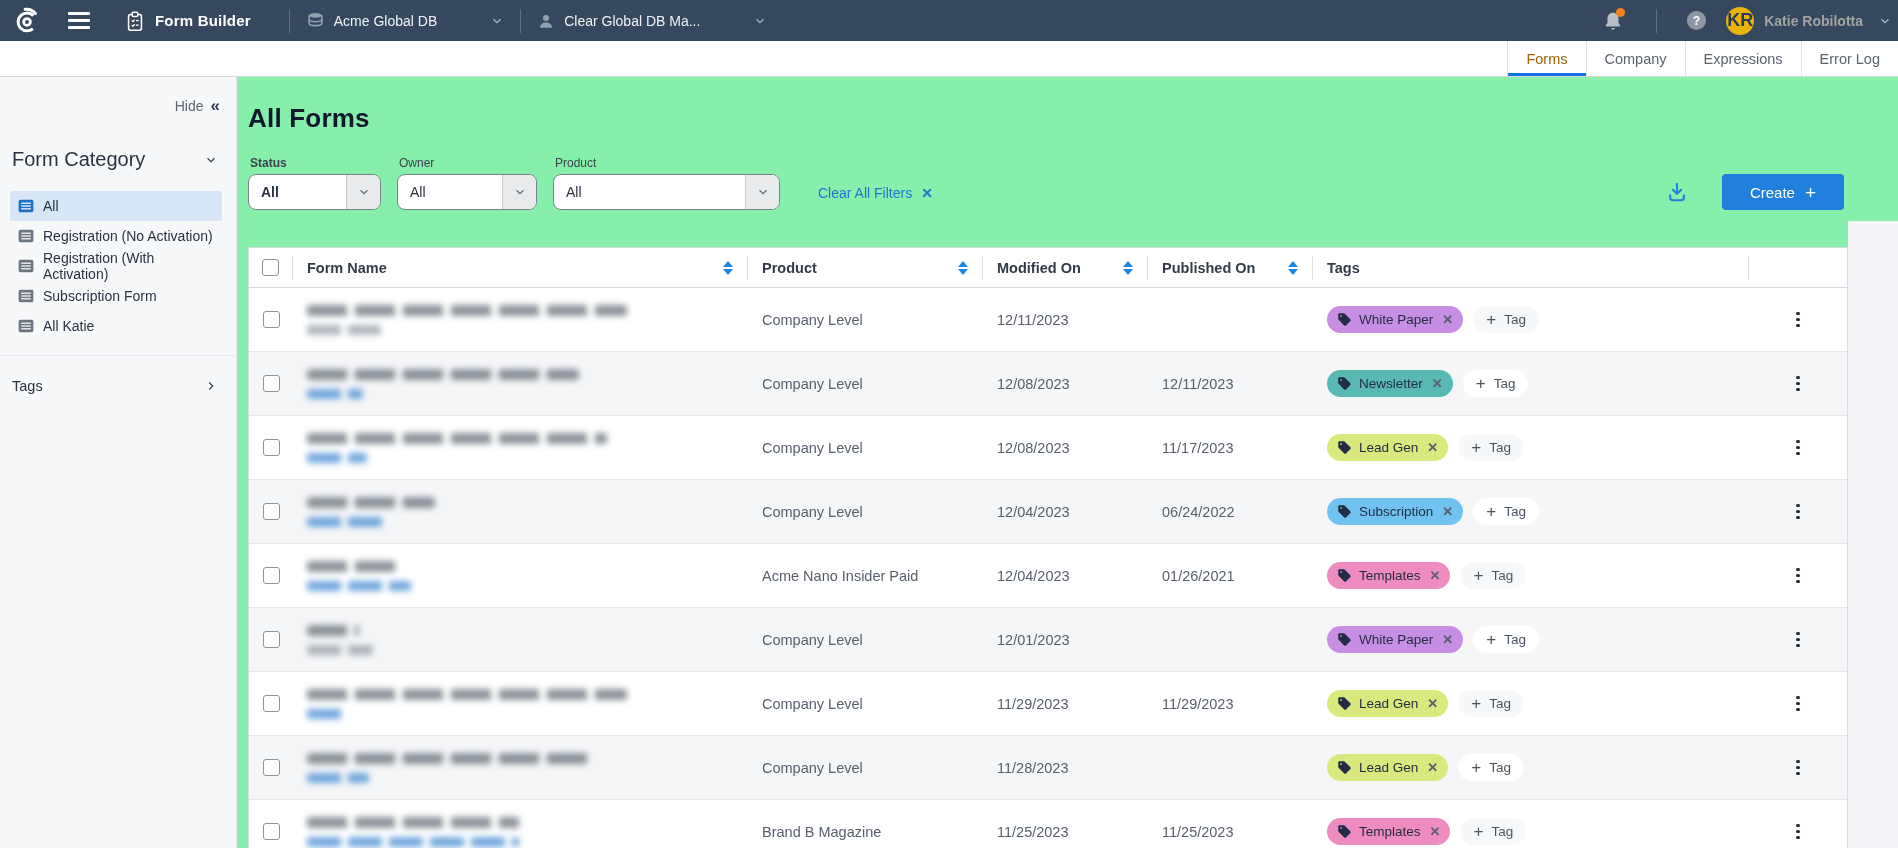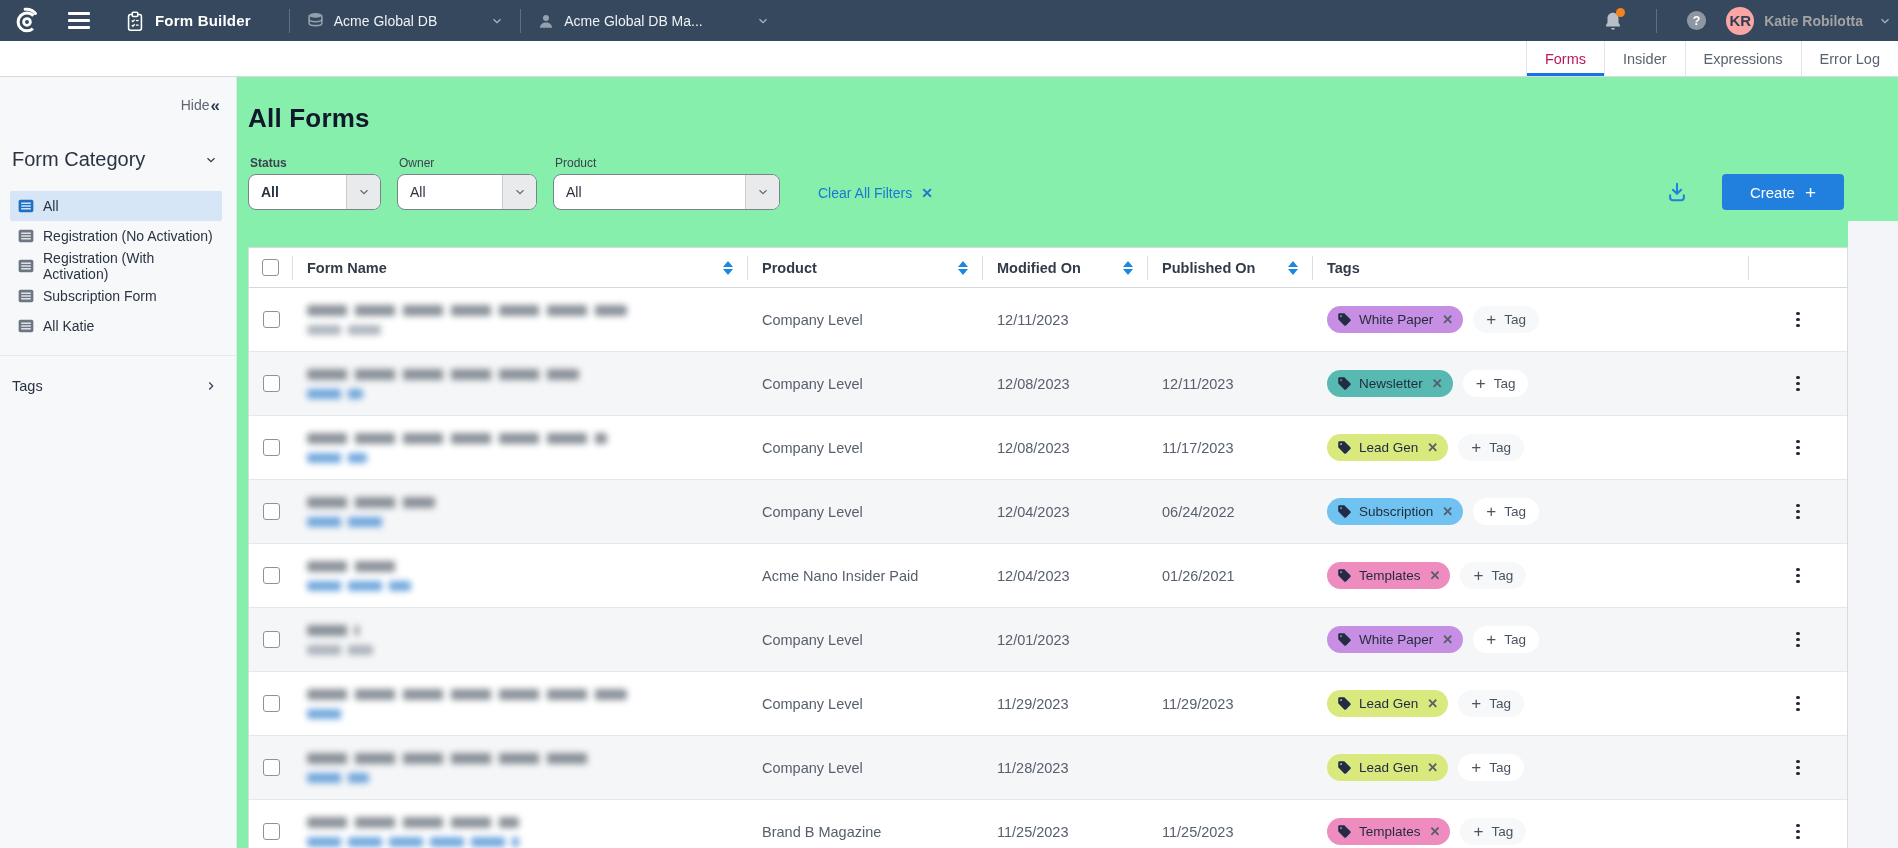--- a/index.html
+++ b/index.html
@@ -15,33 +15,33 @@
   .nav-app svg { display:block; }
   .nav-app-title { font-size:15px; font-weight:700; letter-spacing:.2px; }
   .nav-divider { width:1px; height:24px; background:rgba(255,255,255,.22); margin:0 16px; flex:none; }
   .nav-select { display:flex; align-items:center; gap:9px; cursor:pointer; }
   .nav-select .lbl { font-size:14px; color:#eef2f5; }
   .chev { width:14px; height:14px; stroke:#aeb9c4; stroke-width:2; fill:none; }
   .nav-select .chev { margin-left:44px; }
   .nav-right { margin-left:auto; display:flex; align-items:center; }
   .icon-btn { position:relative; cursor:pointer; display:flex; align-items:center; }
   .badge-dot { position:absolute; top:-2px; right:-1px; width:9px; height:9px; border-radius:50%; background:#f5821f; }
-  .avatar { width:28px; height:28px; border-radius:50%; background:#fca5a5; color:#2d3e53; font-size:15px; font-weight:700; display:flex; align-items:center; justify-content:center; margin-right:10px; }
+  .avatar { width:28px; height:28px; border-radius:50%; background:#eab308; color:#2d3e53; font-size:18px; font-weight:700; display:flex; align-items:center; justify-content:center; margin-right:10px; }
   .user-name { font-size:14px; font-weight:700; color:#a3a3a3; margin-right:15px; }
 
   
   .tabbar { height:36px; background:#fff; border-bottom:1px solid #d7dadd; display:flex; justify-content:flex-end; }
   .tab { padding:0 18px; display:flex; align-items:center; font-size:14.5px; color:#5a646f; border-left:1px solid #e2e4e7; cursor:pointer; position:relative; }
-  .tab.active { color:#be185d; }
+  .tab.active { color:#a16207; }
   .tab.active::after { content:""; position:absolute; left:0; right:0; bottom:0; height:3px; background:#1473e6; }
 
   
   .content { display:flex; height:771px; }
   .sidebar { width:237px; flex:none; background:#f7f8fa; border-right:1px solid #e4e6e9; padding:12px 14px 0 10px; }
-  .hide-row { display:flex; justify-content:flex-end; gap:1px; color:#5d6672; font-size:14px; cursor:pointer; padding:8px 2px 0 0; }
+  .hide-row { display:flex; justify-content:flex-end; align-items:center; gap:7px; color:#5d6672; font-size:14px; cursor:pointer; padding:8px 2px 0 0; }
   .hide-row .dbl-chev { color:#2b3a52; font-size:17px; font-weight:700; line-height:1; }
   .side-header { display:flex; justify-content:space-between; align-items:center; font-size:20px; color:#2a3342; margin:34px 4px 20px 2px; cursor:pointer; }
   .side-header .chev { stroke:#2b3a52; }
   .side-list { display:flex; flex-direction:column; }
   .side-item { display:flex; align-items:center; gap:9px; height:30px; padding:0 8px; font-size:14px; color:#2a3342; border-radius:2px; cursor:pointer; }
   .side-item.selected { background:#d7e6f6; }
   .list-ic { width:16px; height:14px; flex:none; }
   .tags-divider { height:1px; background:#e7e9ec; margin:14px -14px 0 -10px; }
   .tags-row { display:flex; justify-content:space-between; align-items:center; font-size:14.5px; color:#2a3342; margin:22px 4px 0 2px; cursor:pointer; }
   .tags-row .chev { transform:rotate(-90deg); stroke:#2b3a52; }
@@ -142,21 +142,21 @@
       </svg>
   </div>
 
   <div class="nav-divider"></div>
 
   <div class="nav-select">
     <svg width="18" height="18" viewBox="0 0 24 24">
       <circle cx="12" cy="8" r="4" fill="#93a0ad"></circle>
       <path d="M4 21c0-4.4 3.6-7 8-7s8 2.6 8 7z" fill="#93a0ad"></path>
     </svg>
-    <span class="lbl">Acme Global DB Ma...</span>
+    <span class="lbl">Clear Global DB Ma...</span>
     <svg class="chev" viewBox="0 0 24 24">
         <polyline points="6,9 12,15 18,9"></polyline>
       </svg>
   </div>
 
   <div class="nav-right">
     <div class="icon-btn" style="margin-right:22px;">
       <svg width="22" height="22" viewBox="0 0 24 24">
         <path d="M12 3c-3.5 0-6 2.6-6 6v5l-1.6 2.6c-.4.7 0 1.4.8 1.4h13.6c.8 0 1.2-.7.8-1.4L18 14V9c0-3.4-2.5-6-6-6z" fill="#b8bfc7"></path>
         <path d="M10 19.5a2 2 0 0 0 4 0" fill="#b8bfc7"></path>
@@ -173,21 +173,21 @@
     <div class="avatar">KR</div>
     <span class="user-name">Katie Robilotta</span>
     <svg class="chev" viewBox="0 0 24 24" style="margin-right:-8px;">
         <polyline points="6,9 12,15 18,9"></polyline>
       </svg>
   </div>
 </header>
 
 <nav class="tabbar">
     <div class="tab active">Forms</div>
-    <div class="tab">Insider</div>
+    <div class="tab">Company</div>
     <div class="tab">Expressions</div>
     <div class="tab">Error Log</div>
   </nav>
 
 <div class="content">
 
   <aside class="sidebar">
     <div class="hide-row">
       <span>Hide</span>
       <span class="dbl-chev">«</span>

